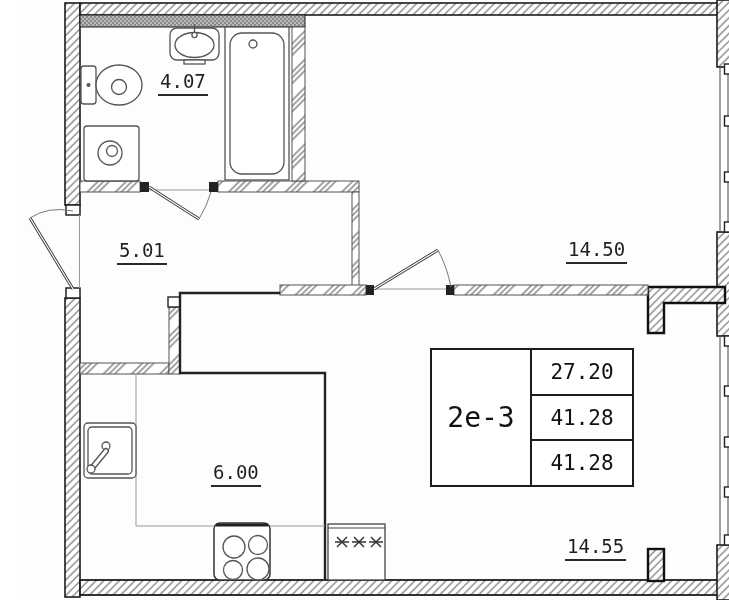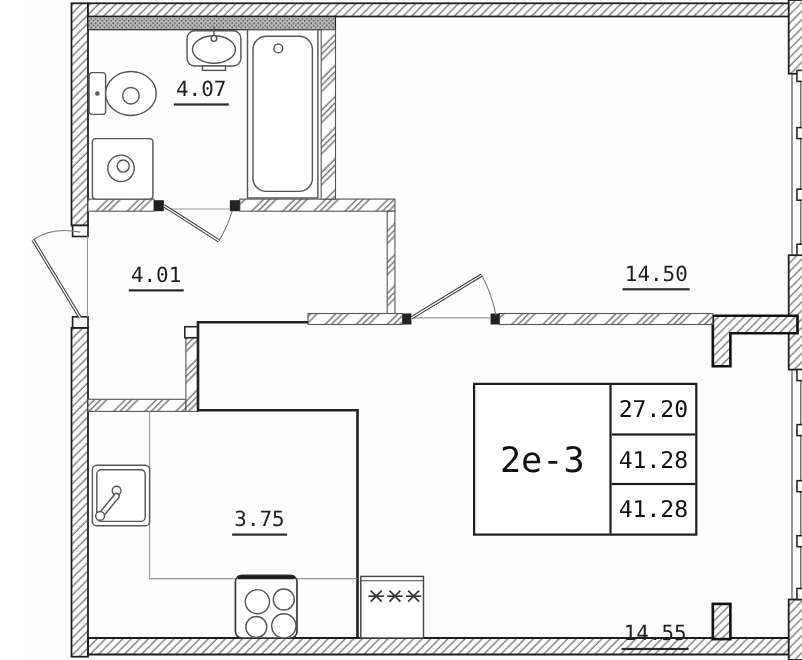--- a/index.html
+++ b/index.html
@@ -4,22 +4,22 @@
 <style>
   html,body{margin:0;padding:0;background:#fff;}
   #plan{position:relative;width:729px;height:600px;background:#fdfdfd;overflow:hidden;
         font-family:"DejaVu Sans Mono", monospace;margin-left:22px;}
   #plan svg{position:absolute;left:0;top:0;}
   .area-label{position:absolute;color:#1f1f1f;font-size:19px;line-height:1.05;
               border-bottom:2px solid #2a2a2a;padding:0 2px 2px 2px;letter-spacing:0px;
               background:transparent;white-space:nowrap;}
   .info-table{position:absolute;left:408px;top:348px;width:204px;height:139px;
               border:2px solid #1c1c1c;background:#fff;display:flex;box-sizing:border-box;}
-  .info-table .unit-cell{width:124px;border-right:2px solid #1c1c1c;display:flex;
-              align-items:center;justify-content:center;font-size:32px;color:#111;box-sizing:border-box;}
+  .info-table .unit-cell{width:100px;border-right:2px solid #1c1c1c;display:flex;
+              align-items:center;justify-content:center;font-size:28px;color:#111;box-sizing:border-box;}
   .info-table .vals{flex:1;display:flex;flex-direction:column;}
   .info-table .val-cell{flex:1;display:flex;align-items:center;justify-content:center;
               font-size:21px;color:#111;border-bottom:2px solid #1c1c1c;box-sizing:border-box;}
   .info-table .val-cell:last-child{border-bottom:none;}
 </style>
 </head>
 <body>
 
 <div id="plan">
 
@@ -203,24 +203,24 @@
               <line x1="347" y1="542" x2="361" y2="542"></line>
               <line x1="349" y1="537" x2="359" y2="547"></line>
               <line x1="359" y1="537" x2="349" y2="547"></line>
             </g>
       </g>
     </g>
   </g>
 </svg>
 
   <div class="area-label" style="left:136px;top:72px;">4.07</div>
-  <div class="area-label" style="left:95px;top:241px;">4.01</div>
+  <div class="area-label" style="left:95px;top:241px;">5.01</div>
   <div class="area-label" style="left:544px;top:240px;">14.50</div>
-  <div class="area-label" style="left:189px;top:463px;">3.75</div>
-  <div class="area-label" style="left:543px;top:567px;">14.55</div>
+  <div class="area-label" style="left:189px;top:463px;">6.00</div>
+  <div class="area-label" style="left:543px;top:537px;">14.55</div>
 
   <div class="info-table">
     <div class="unit-cell">2е-3</div>
     <div class="vals">
       <div class="val-cell">27.20</div>
       <div class="val-cell">41.28</div>
       <div class="val-cell">41.28</div>
     </div>
   </div>
 

